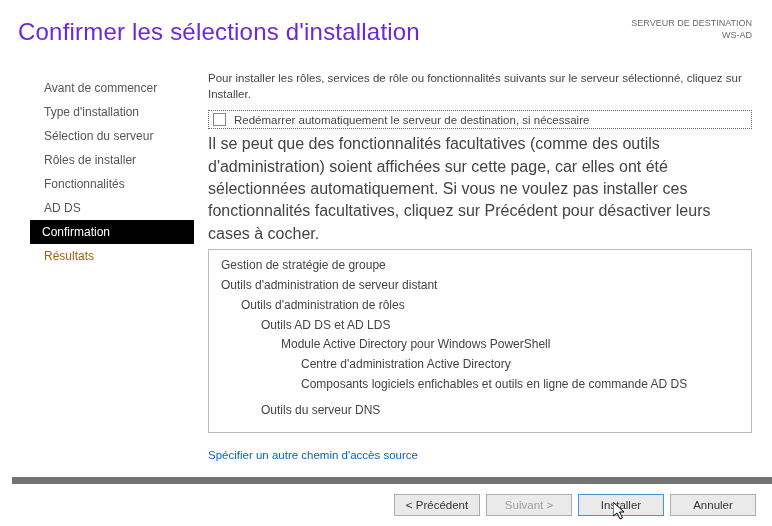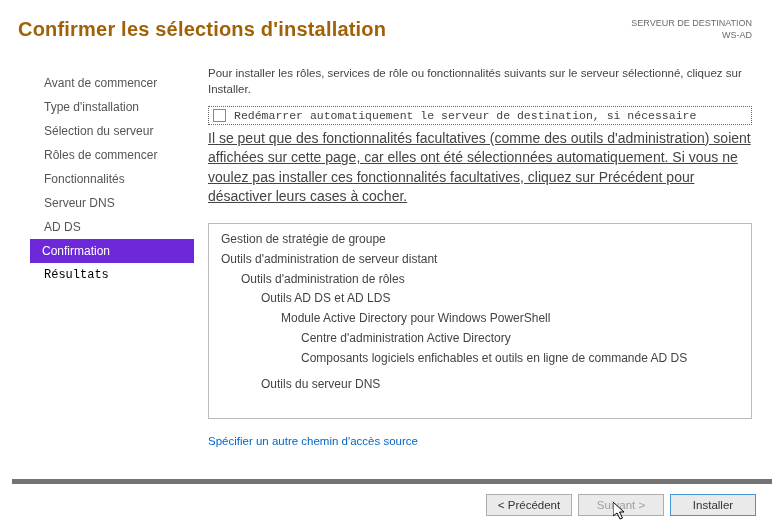--- a/index.html
+++ b/index.html
@@ -17,23 +17,23 @@
       overflow: hidden;
       position: relative;
     }
     .header {
       padding: 18px 20px 0 18px;
       display: flex;
       justify-content: space-between;
       align-items: flex-start;
     }
     .page-title {
-      font-size: 20px;
-      font-weight: 700;
-      color: #a16207;
+      font-size: 24px;
+      font-weight: 400;
+      color: #6d28d9;
       letter-spacing: 0.2px;
     }
     .dest-block {
       text-align: right;
       font-size: 9px;
       color: #6a6a6a;
       line-height: 1.3;
     }
     .dest-label {
       color: #6a6a6a;
@@ -51,28 +51,27 @@
       padding-left: 32px;
       padding-top: 8px;
     }
     .sidebar-item {
       padding: 5px 8px 5px 12px;
       font-size: 12px;
       color: #555;
       cursor: pointer;
     }
     .sidebar-item.active {
-      background: #6d28d9;
+      background: #000000;
       color: #ffffff;
       margin-left: -2px;
     }
     .sidebar-item.disabled {
-      color: #000000;
+      color: #a16207;
       cursor: default;
-      font-family: Liberation Mono, monospace;
     }
     .content {
       flex: 1;
       padding: 2px 20px 0 14px;
       display: flex;
       flex-direction: column;
     }
     .intro-text {
       font-size: 11.5px;
       color: #444;
@@ -90,28 +89,26 @@
       width: 13px;
       height: 13px;
       border: 1px solid #888;
       background: #fff;
       margin-right: 8px;
       flex-shrink: 0;
     }
     .checkbox-label {
       font-size: 11.5px;
       color: #444;
-      font-family: Liberation Mono, monospace;
     }
     .note-text {
-      font-size: 14px;
+      font-size: 16px;
       color: #444;
       line-height: 1.4;
-      margin-bottom: 16px;
-      text-decoration: underline;
+      margin-bottom: 4px;
     }
     .tree-box {
       border: 1px solid #bbb;
       height: 196px;
       overflow-y: scroll;
       padding: 6px 8px;
       font-size: 12px;
       color: #444;
       line-height: 1.65;
       position: relative;
@@ -132,21 +129,21 @@
       color: #0066cc;
       font-size: 11.5px;
       cursor: pointer;
       line-height: 1.5;
     }
     .footer {
       position: absolute;
       bottom: 0;
       left: 12px;
       right: 0;
-      border-top: 5px solid #737373;
+      border-top: 7px solid #737373;
       padding: 10px 16px;
       display: flex;
       justify-content: flex-end;
       gap: 6px;
       background: #fff;
     }
     .btn {
       min-width: 86px;
       height: 22px;
       border: 1px solid #adadad;
@@ -187,23 +184,22 @@
     <div class="dest-label">SERVEUR DE DESTINATION</div>
     <div class="dest-name">WS-AD</div>
   </div>
 </div>
 
 <div class="main">
   <div class="sidebar">
     <div class="sidebar-item">Avant de commencer</div>
     <div class="sidebar-item">Type d'installation</div>
     <div class="sidebar-item">Sélection du serveur</div>
-    <div class="sidebar-item">Rôles de commencer</div>
+    <div class="sidebar-item">Rôles de installer</div>
     <div class="sidebar-item">Fonctionnalités</div>
-    <div class="sidebar-item">Serveur DNS</div>
     <div class="sidebar-item">AD DS</div>
     <div class="sidebar-item active">Confirmation</div>
     <div class="sidebar-item disabled">Résultats</div>
   </div>
 
   <div class="content">
     <div class="intro-text">Pour installer les rôles, services de rôle ou fonctionnalités suivants sur le serveur sélectionné, cliquez sur Installer.</div>
 
     <div class="checkbox-row">
       <span class="checkbox"></span>
@@ -233,17 +229,20 @@
 <div class="footer">
   <button class="btn">
       <span>&lt; Précédent</span>
     </button>
   <button class="btn disabled">
       <span>Suivant &gt;</span>
     </button>
   <button class="btn default">
       <span>Installer</span>
     </button>
+  <button class="btn">
+      <span>Annuler</span>
+    </button>
 </div>
 
 <svg class="cursor-pointer" viewBox="0 0 16 20">
   <path d="M0,0 L0,14 L4,11 L7,17 L9.5,16 L6.5,10 L11,10 Z" fill="#ffffff" stroke="#000000" stroke-width="1"></path>
 </svg>
 
 </body></html>

